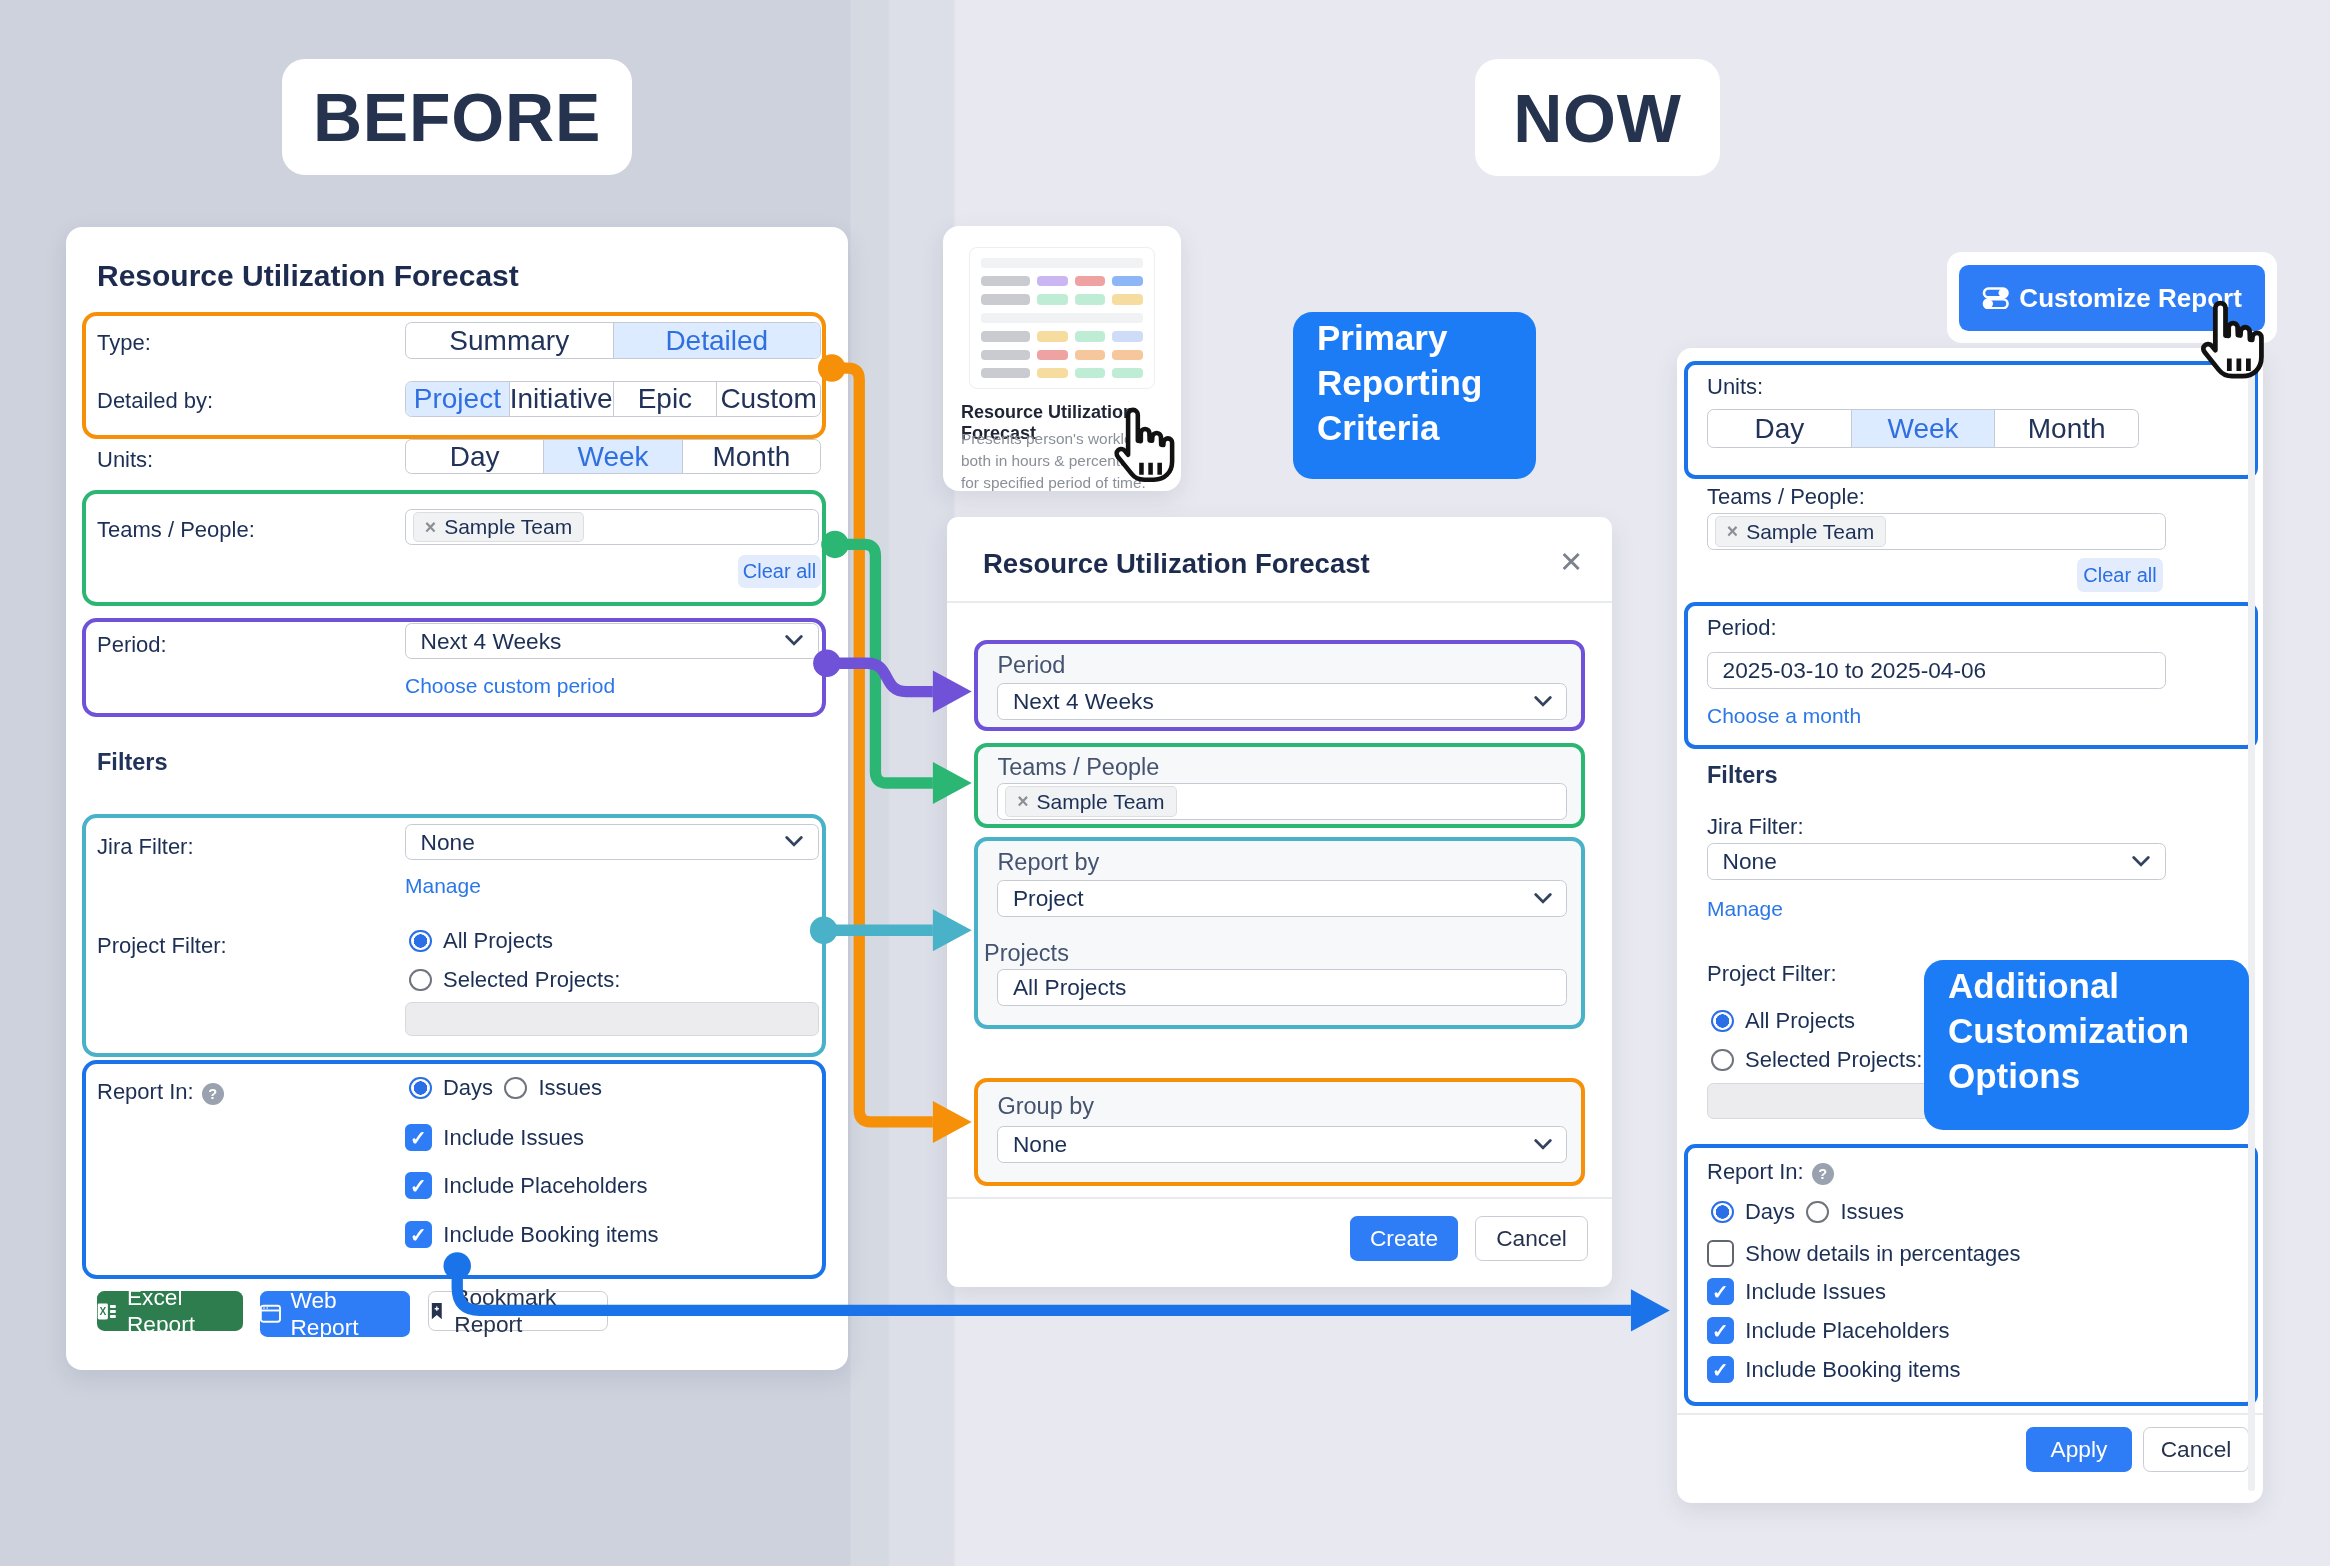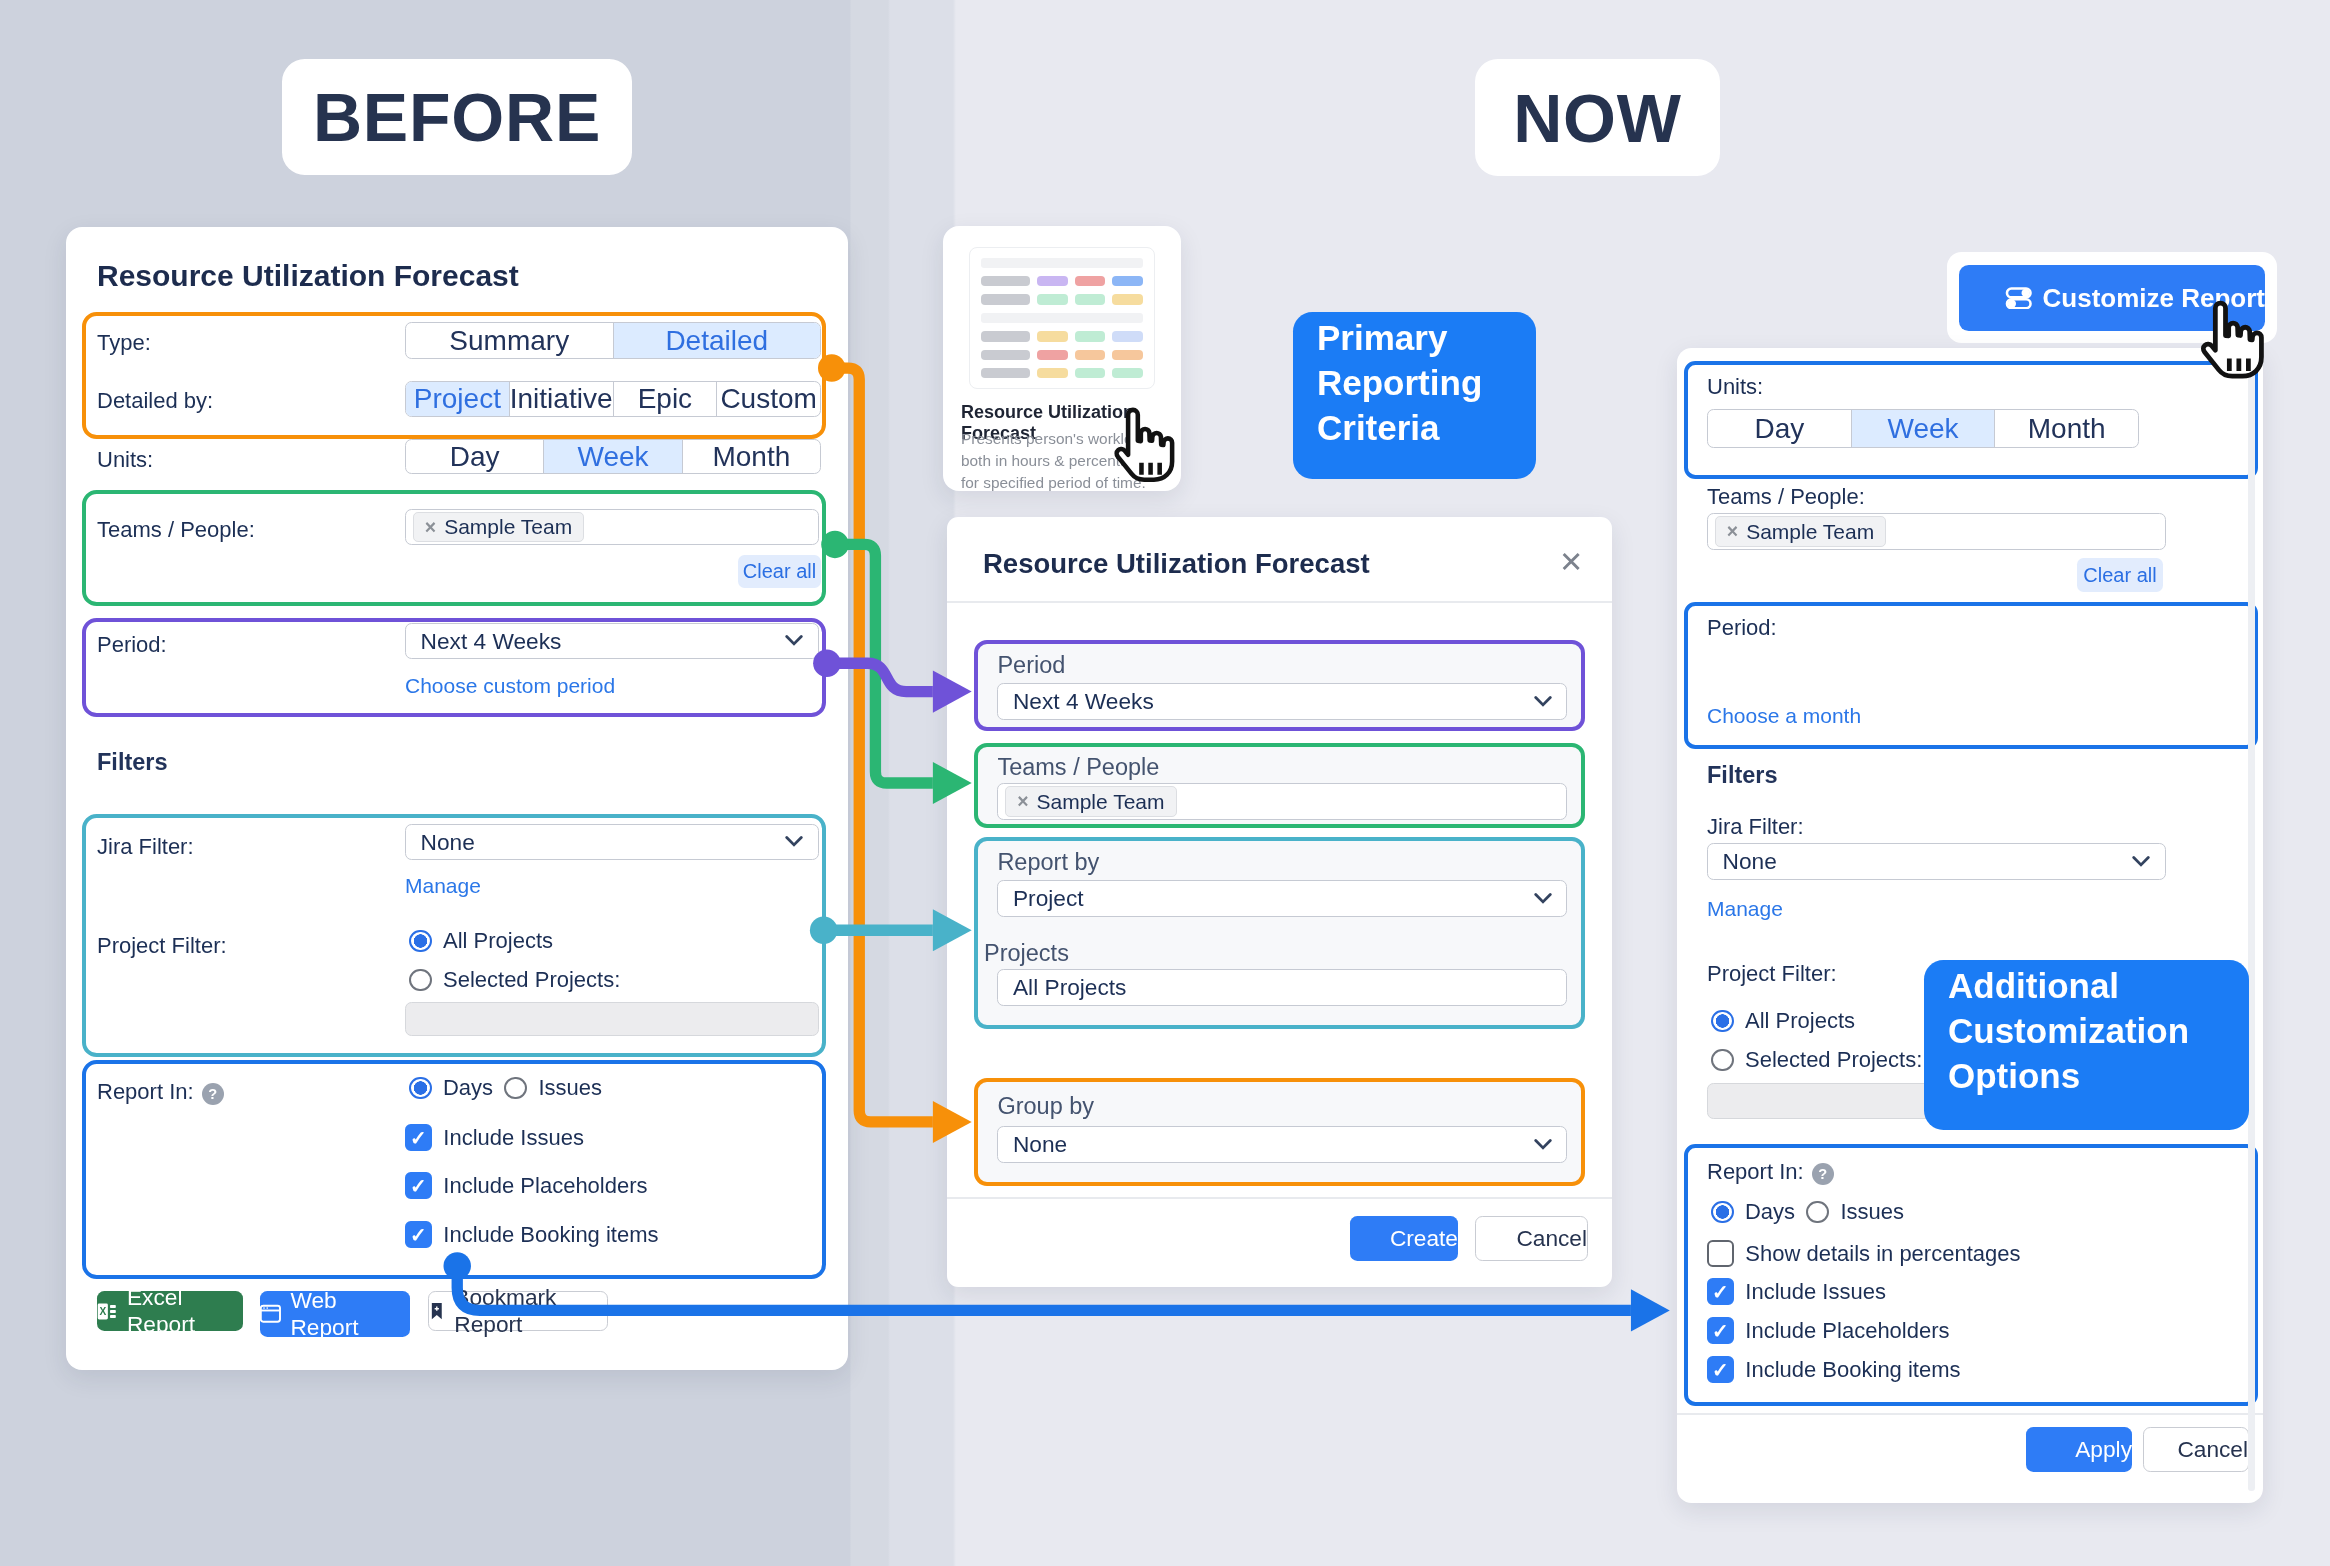--- a/index.html
+++ b/index.html
@@ -26,21 +26,21 @@
   .chipinput{position:absolute;border:1.6px solid #c6cad3;border-radius:6.5px;background:#fff;display:flex;align-items:center;padding:0 6.5px;box-sizing:border-box}
   .chip{display:flex;align-items:center;gap:8px;background:#f1f2f4;border:1.6px solid #dcdee2;border-radius:4.9px;padding:2.4px 11.3px;font-size:21px;color:#1c2f55}
   .chip .x{color:#8b9097;font-size:19.4px;font-weight:700}
   .link{position:absolute;font-size:21px;color:var(--link-blue);cursor:pointer}
   .pillbtn{position:absolute;background:#e2ecfd;color:#2b6fe3;font-size:20px;border-radius:6.5px;display:flex;align-items:center;justify-content:center}
   .row{position:absolute;display:flex;align-items:center;gap:11.3px;font-size:22px;color:#1c2f55}
   .radio{width:22.7px;height:22.7px;border-radius:50%;border:2.4px solid #6f747d;background:#fff;box-sizing:border-box;flex:none}
   .radio.on{border:2.4px solid #2a6fe6;background:radial-gradient(circle,#2a6fe6 0 6.5px,#fff 6.9px 100%)}
   .check{width:27px;height:27px;border-radius:5.7px;border:2.4px solid #60656e;background:#fff;box-sizing:border-box;display:flex;align-items:center;justify-content:center;flex:none}
   .check.on{background:var(--check-blue);border-color:var(--check-blue);color:#fff;font-size:20px;font-weight:700}
-  .btn{position:absolute;display:flex;align-items:center;justify-content:flex-end;gap:9.7px;border-radius:7.3px;font-size:22.7px;box-sizing:border-box}
+  .btn{position:absolute;display:flex;align-items:center;justify-content:center;gap:9.7px;border-radius:7.3px;font-size:22.7px;box-sizing:border-box}
   .btn.primary{background:var(--accent-blue);color:#fff}
   .btn.ghost{background:#fff;border:1.6px solid #c9ccd3;color:#26334f}
   .btn.excel{background:var(--excel-green);color:#fff}
   .badge{position:absolute;background:var(--badge-blue);border-radius:19.4px;color:#fff;font-weight:700;font-size:35px;line-height:1.28;padding:4px 24px;box-sizing:border-box;z-index:6}
   .helpq{display:inline-flex;width:22px;height:22px;border-radius:50%;background:#9aa2af;color:#fff;font-size:14.6px;font-weight:700;align-items:center;justify-content:center;margin-left:8px}
   .group{position:absolute;background:#f7f8fa;border-radius:13px;border:4.9px solid;box-sizing:border-box}
   .glabel{position:absolute;font-size:23.5px;color:#44536f}
   .divider{position:absolute;height:1.6px;background:#e8eaee;left:0;right:0}
   .dialogclose{position:absolute;font-size:29px;color:#7c828d}
   svg.connectors{position:absolute;left:0;top:0;z-index:5;pointer-events:none}
@@ -300,20 +300,23 @@
   <div class="chipinput" style="left:30px;top:165px;width:459px;height:37px">
     <span class="chip">
         <span class="x">×</span>
         <span>Sample Team</span>
       </span>
   </div>
   <div class="pillbtn" style="left:400px;top:210px;width:86px;height:34px">Clear all</div>
 
   <div class="hlbox" style="left:7.3px;top:254px;width:566px;height:139px;border-color:var(--hl-blue);border-width:4px;border-radius:11.3px"></div>
   <div class="lbl" style="left:30px;top:267px">Period:</div>
+  <div class="inputbox" style="left:30px;top:304px;width:459px;height:37px">
+    <span>2025-03-10 to 2025-04-06</span>
+  </div>
   <div class="link" style="left:30px;top:356px">Choose a month</div>
 
   <div class="heading" style="left:30px;top:414px">Filters</div>
   <div class="lbl" style="left:30px;top:466px">Jira Filter:</div>
   <div class="select" style="left:30px;top:495px;width:459px;height:37px">
     <span>None</span>
     <svg width="18" height="11.3" viewBox="0 0 22 14">
         <path d="M2 2 L11 11 L20 2" stroke="#33435f" stroke-width="3.5" fill="none" stroke-linecap="round"></path>
       </svg>
   </div>

